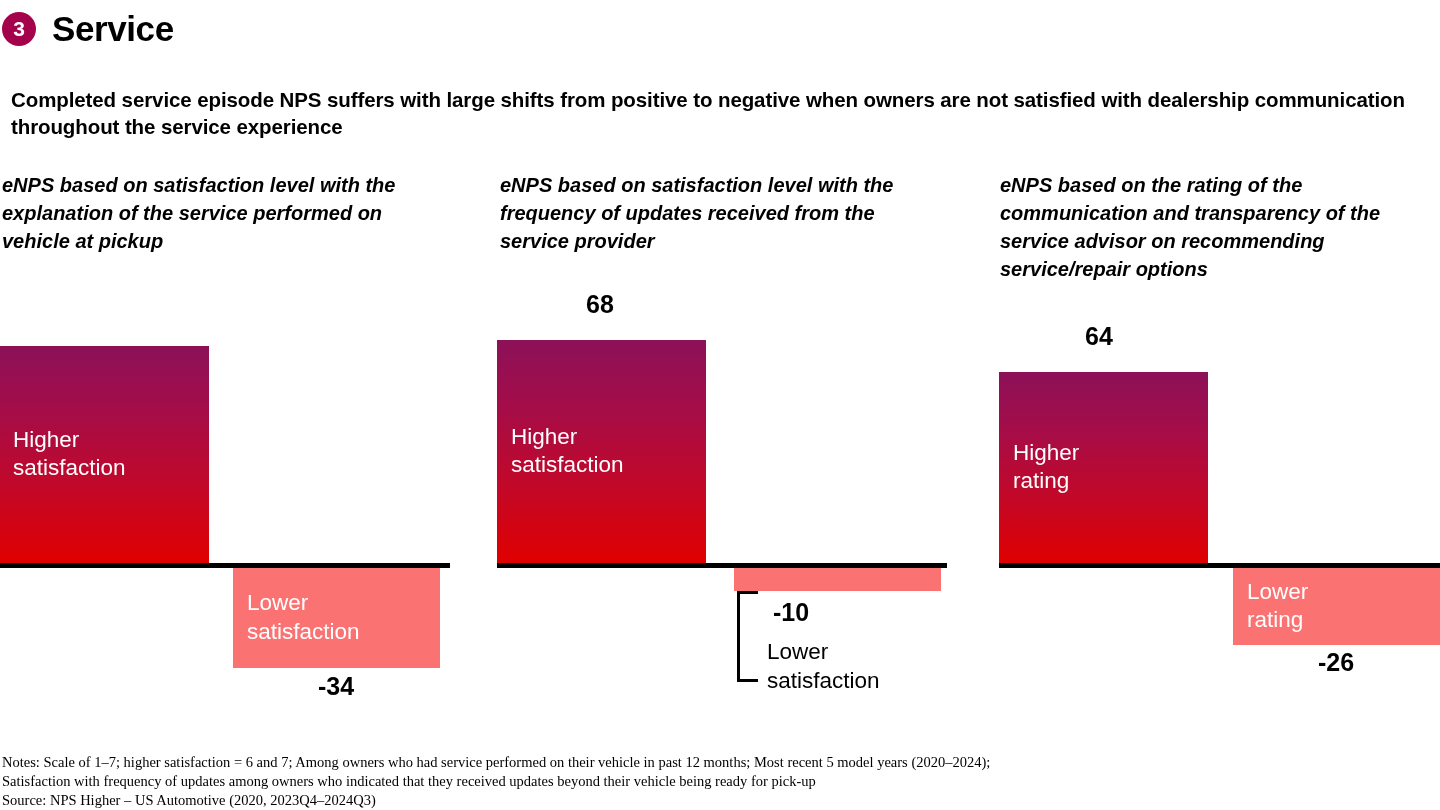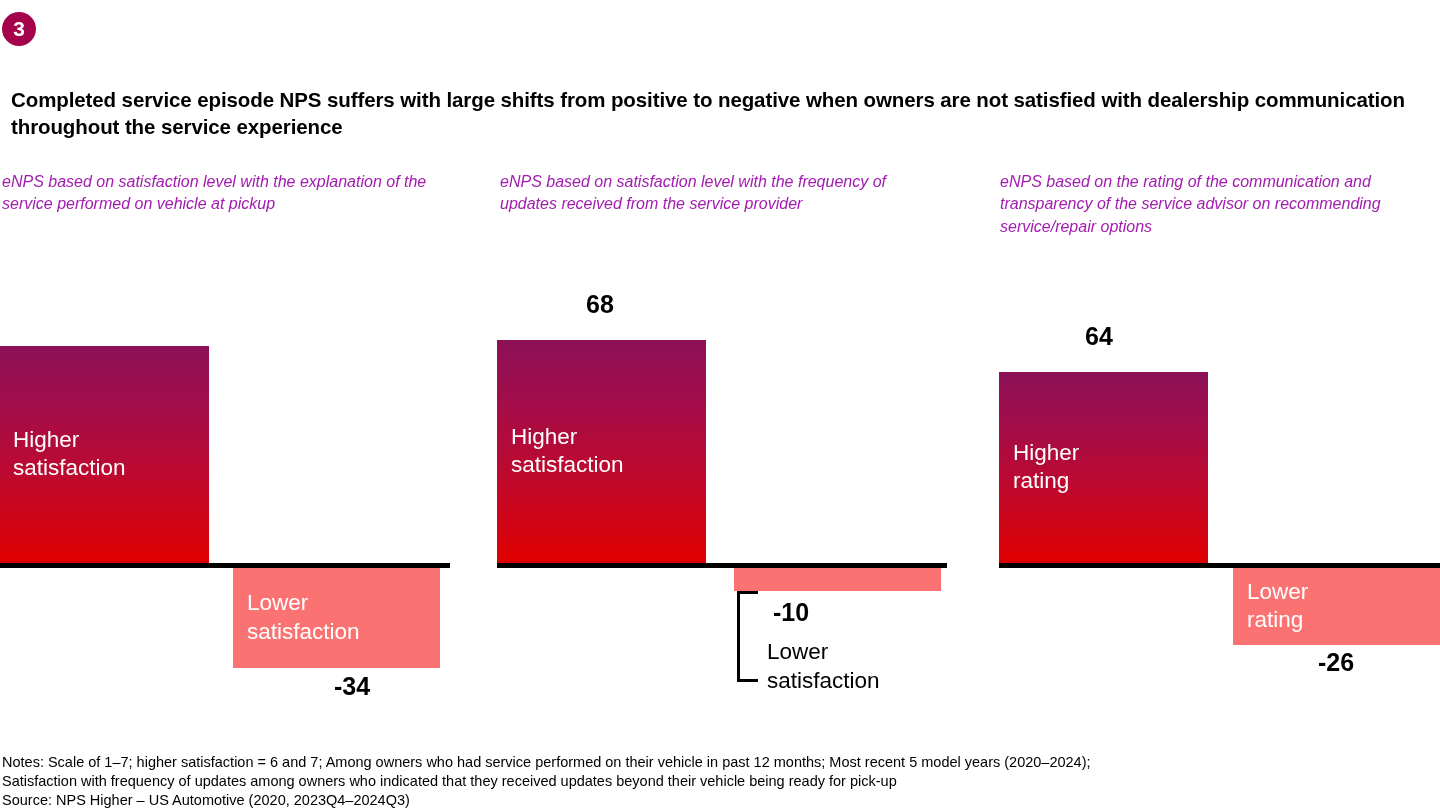--- a/index.html
+++ b/index.html
@@ -55,23 +55,24 @@
     font-size: 20.5px;
     font-weight: bold;
     line-height: 1.32;
     letter-spacing: -0.1px;
   }
 
   
   .col-sub {
     position: absolute;
     font-style: italic;
-    font-size: 16px;
+    font-size: 20px;
     line-height: 1.40;
-    color: #a21caf;
+    color: #000000;
+    font-weight: bold;
   }
   #sub-0 { left: 2px;   top: 171px; width: 430px; }
   #sub-1 { left: 500px; top: 171px; width: 430px; }
   #sub-2 { left: 1000px;top: 171px; width: 400px; }
 
   
   .charts {
     position: absolute;
     left: 0; top: 290px;
     width: 1440px;
@@ -147,27 +148,28 @@
   
   .notes {
     position: absolute;
     left: 2px;
     top: 753px;
     width: 1436px;
     font-size: 14.5px;
     line-height: 1.30;
     color: #000;
   }
-  .notes div { white-space: pre-wrap; }
+  .notes div { white-space: pre-wrap; font-family: Liberation Serif, serif; }
 </style>
 </head>
 <body>
 
 <div class="header">
   <div class="badge">3</div>
+  <div class="header-title">Service</div>
 </div>
 
 <div class="headline">Completed service episode NPS suffers with large shifts from positive to negative when owners are not satisfied with dealership communication throughout the service experience</div>
 
 <div class="col-sub" id="sub-0">eNPS based on satisfaction level with the explanation of the service performed on vehicle at pickup</div>
 <div class="col-sub" id="sub-1">eNPS based on satisfaction level with the frequency of updates received from the service provider</div>
 <div class="col-sub" id="sub-2">eNPS based on the rating of the communication and transparency of the service advisor on recommending service/repair options</div>
 
 <div class="charts">
 
@@ -177,21 +179,21 @@
     <div class="bar pos" style="left:-1px; top:56px; width:210px; height:217px;">
       <div class="bar-label-inside">Higher
 satisfaction</div>
     </div>
 
     <div class="bar neg" style="left:233px; top:278px; width:207px; height:100px;">
       <div class="bar-label-inside neg-lbl">Lower
 satisfaction</div>
     </div>
 
-    <div class="value" style="left:282px; top:382px; width:140px;">-34</div>
+    <div class="value" style="left:266px; top:382px; width:140px;">-34</div>
 
     <div class="axis" id="axis-0"></div>
   </div>
 
   <div class="panel" id="panel-1">
     <div class="value" style="left:33px; top:0px; width:140px;">68</div>
 
     <div class="bar pos" style="left:0px; top:50px; width:209px; height:223px;">
       <div class="bar-label-inside">Higher
 satisfaction</div>

